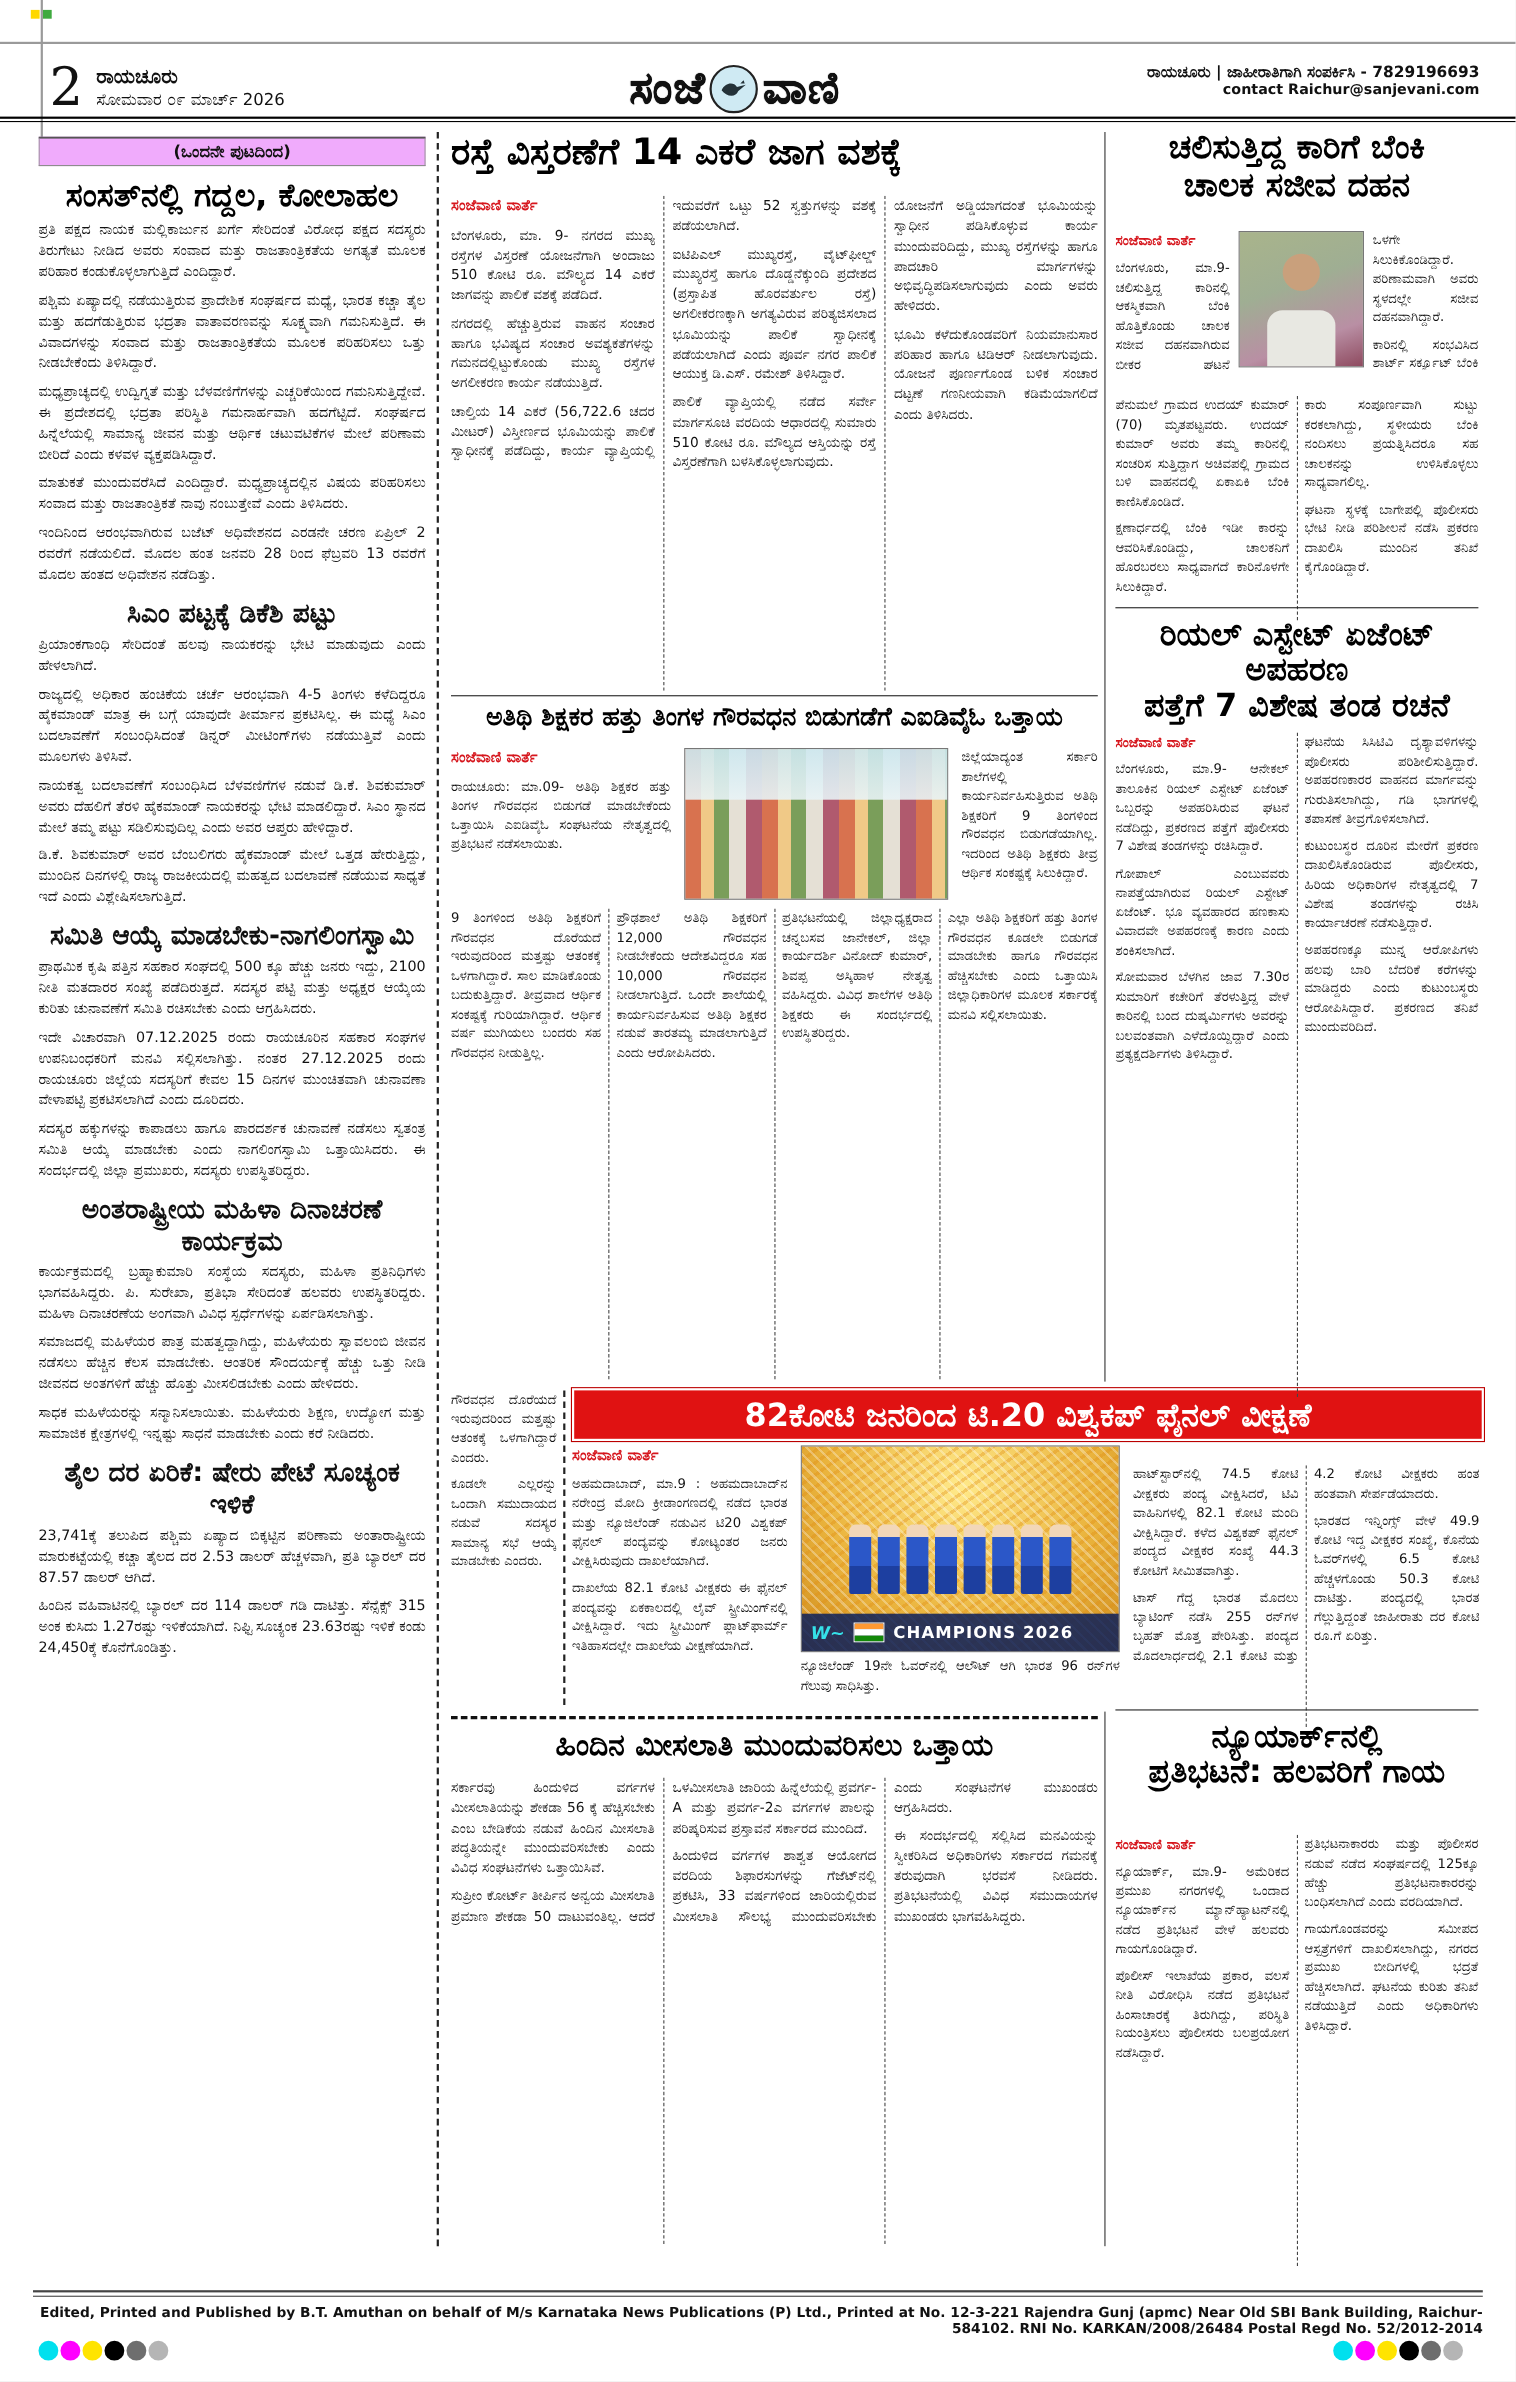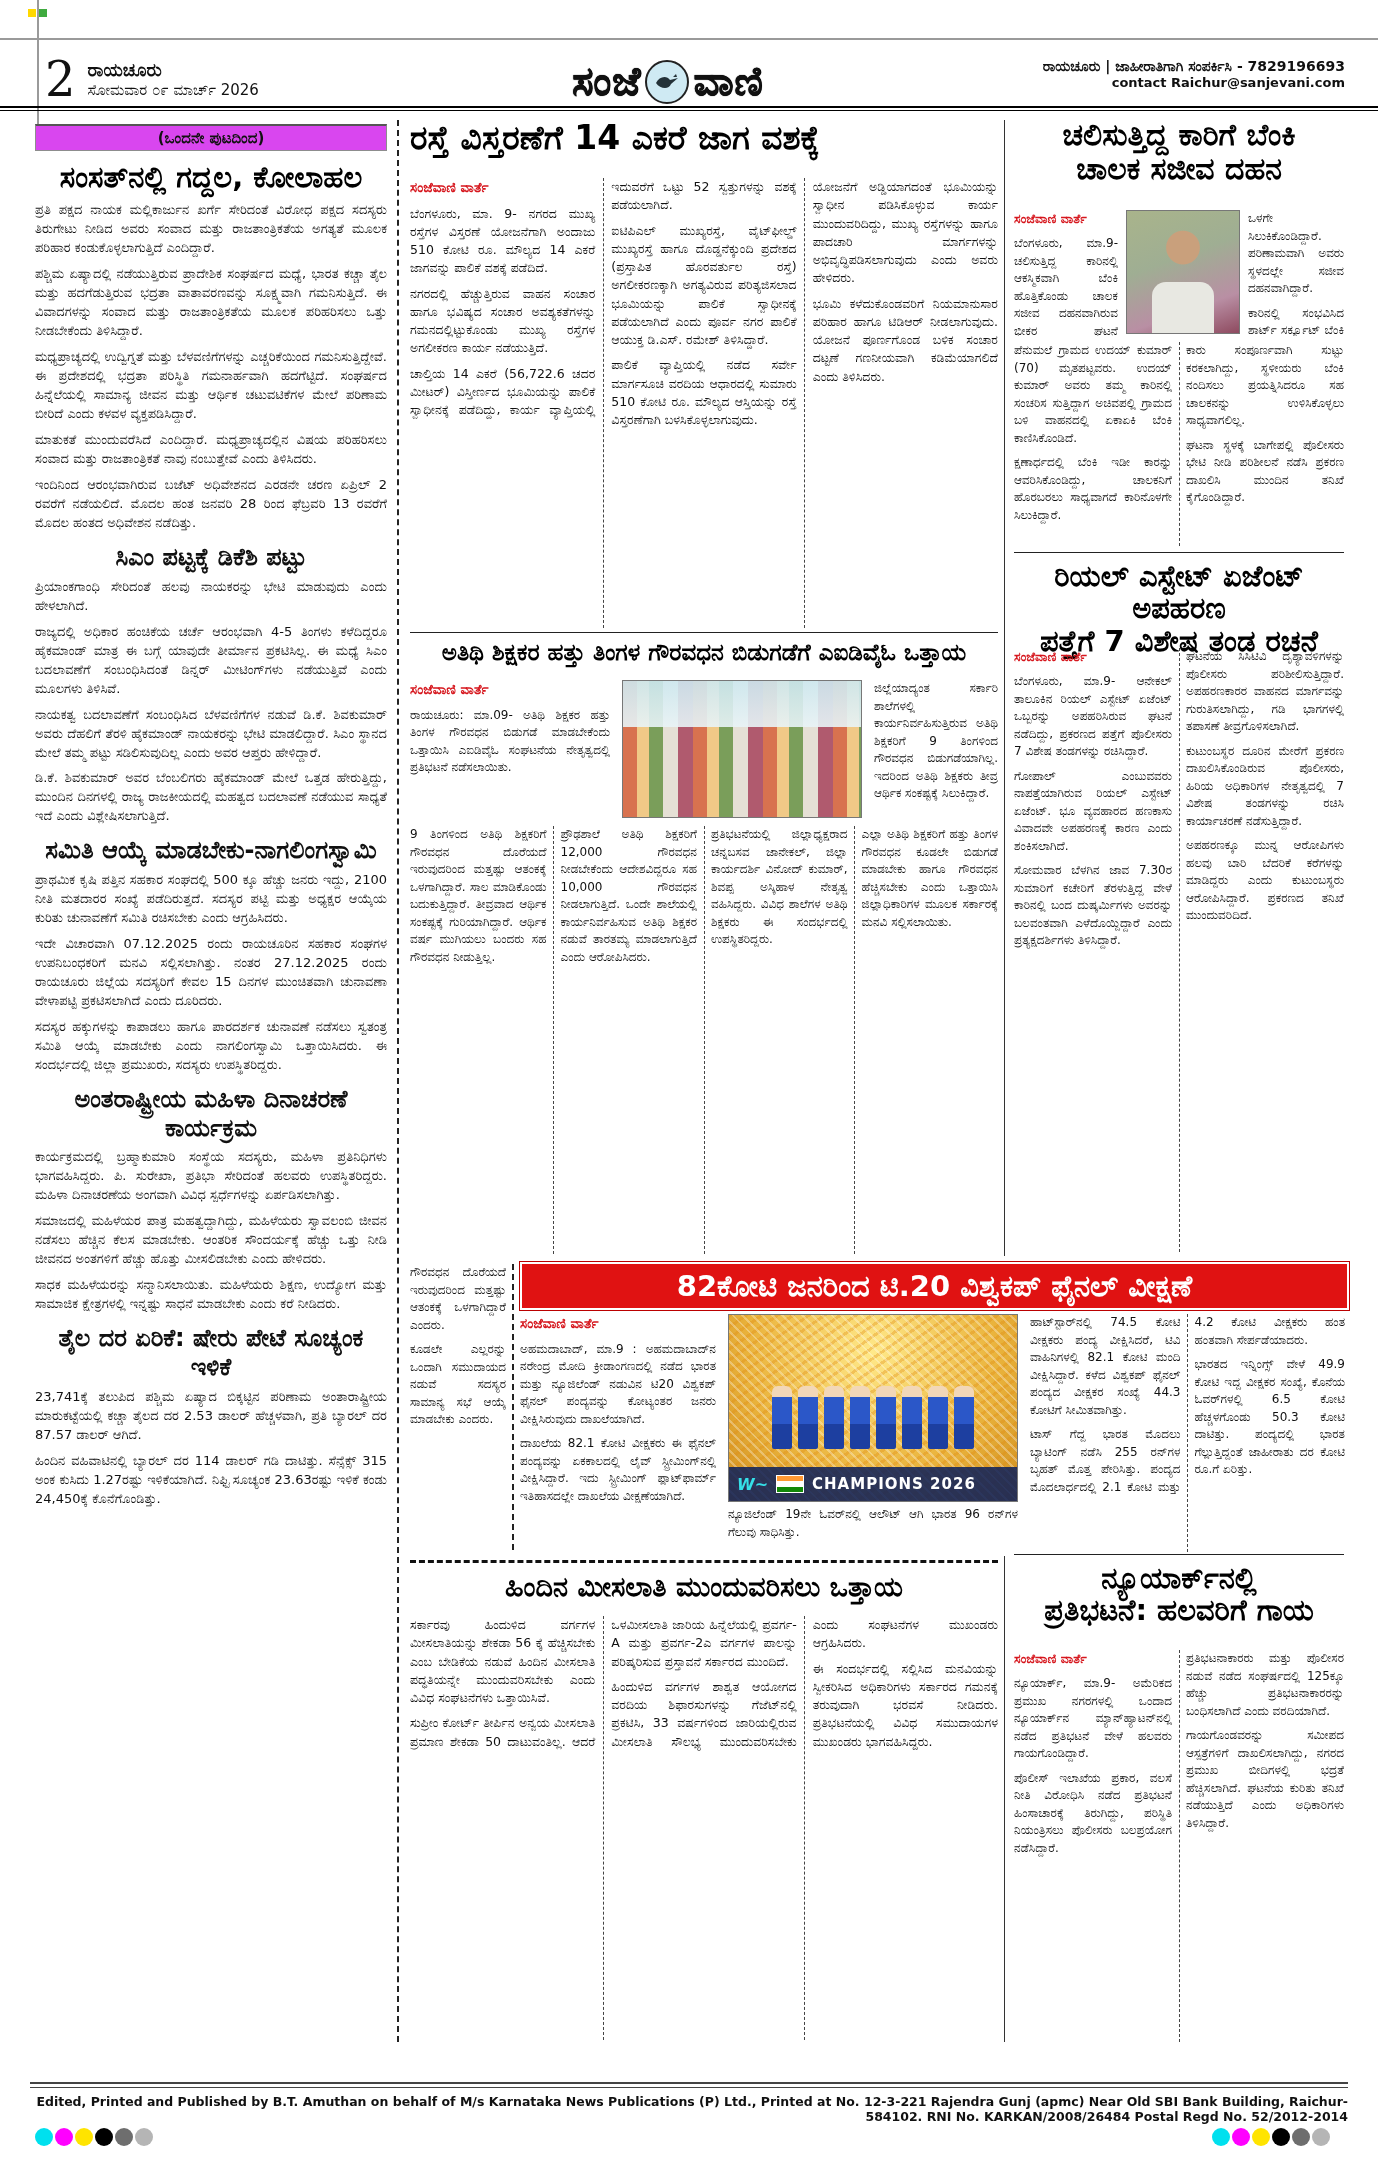--- a/index.html
+++ b/index.html
@@ -25,25 +25,25 @@
   .hsolid{border-top:1.5px solid #222;height:0;}
   .hdash{border-top:3px dashed #111;height:0;}
   
   .body-text p{margin:0 0 7px;text-align:justify;line-height:1.46;}
   .f13{font-size:13px;}
   .f125{font-size:12.5px;}
   .f12{font-size:12px;}
   .byline{font-weight:bold;font-size:13.5px;margin:0 0 5px;}
   .headline{font-weight:bold;color:#000;line-height:1.12;}
   .center{text-align:center;}
-  .cols2{column-count:2;column-gap:14px;column-rule:1px dashed #444;}
+  .cols2{column-count:2;column-gap:14px;column-rule:1px dashed #444;margin-top:18px;}
   .cols3{column-count:3;column-gap:16px;column-rule:1px dashed #444;}
   .cols4{column-count:4;column-gap:14px;column-rule:1px dashed #444;}
   .clip{overflow:hidden;}
-  .graybanner{background:#d946ef;border:1px solid #8d8d8d;border-top:2px solid #555;
+  .graybanner{background:#f0abfc;border:1px solid #8d8d8d;border-top:2px solid #555;
         font-weight:bold;font-size:15px;text-align:center;padding:3px 0;}
   .subhead{font-weight:bold;font-size:24px;text-align:center;margin:10px 0 6px;line-height:1.2;}
   .redbanner{color:#fff;font-weight:bold;font-size:29px;text-align:center;line-height:44px;
         border:2px solid #fff;box-shadow:0 0 0 1px #b00;}
   
   .photo{border:1px solid #777;}
   .photo-man{background:
       radial-gradient(circle at 50% 30%, #c9a07c 16%, rgba(0,0,0,0) 17%),
       linear-gradient(160deg,#a9b48b 0%,#9fae93 40%,#b98fa4 75%,#8e4a5f 100%);position:relative;}
   .photo-man:after{content:"";position:absolute;left:22%;right:22%;bottom:0;height:42%;

